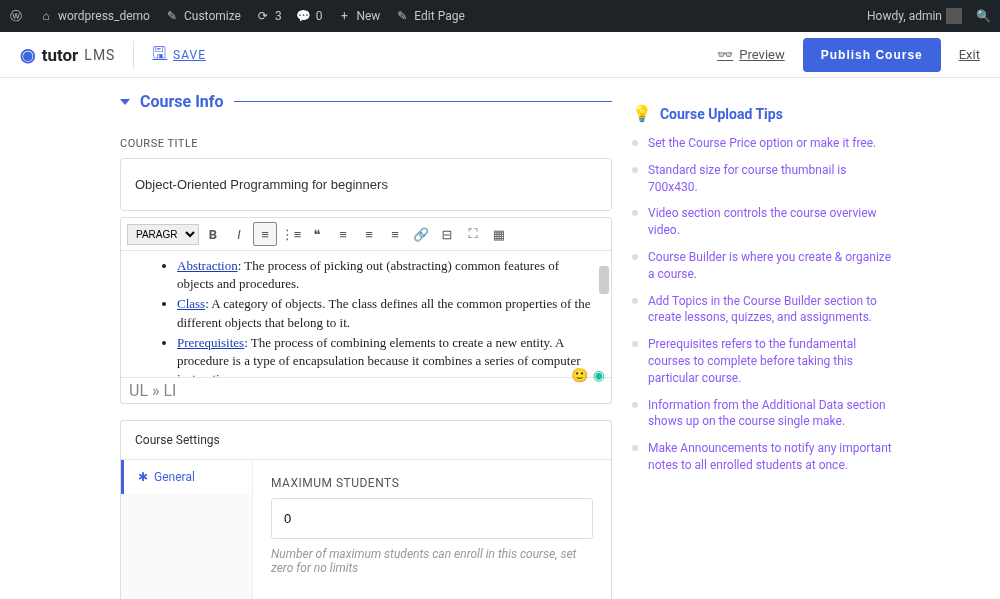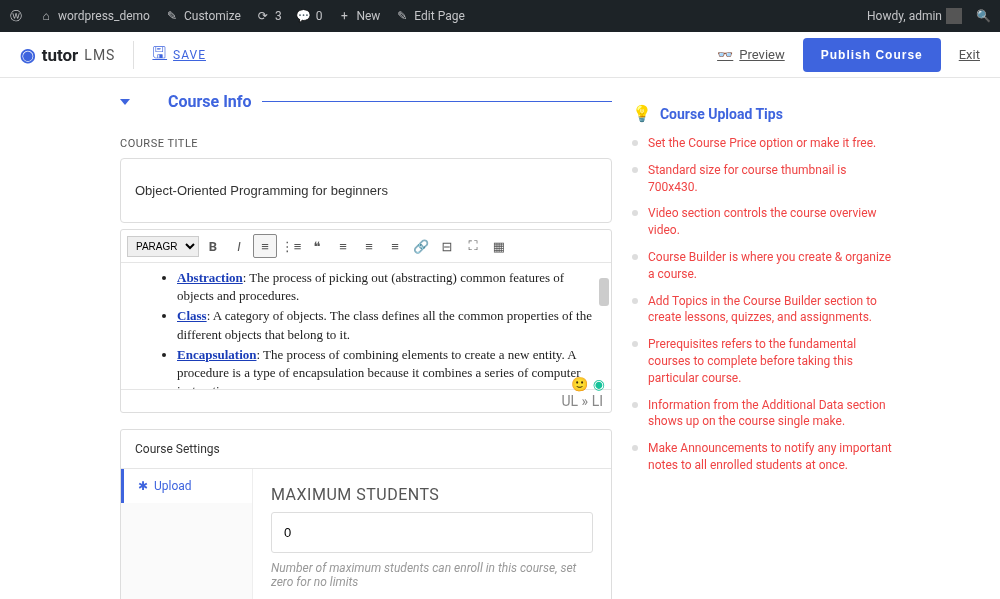--- a/index.html
+++ b/index.html
@@ -23,53 +23,53 @@
 .editor-bar .preview { display: flex; align-items: center; gap: 6px; color: #555; }
 .editor-bar .publish { background: #3e64de; color: #fff; padding: 10px 18px; border-radius: 4px; font-weight: 600; letter-spacing: 1px; font-size: 12px; border: none; }
 .editor-bar .exit { color: #555; }
 
 .main { display: flex; padding: 14px 20px 0 120px; gap: 20px; align-items: flex-start; }
 .left-col { width: 492px; }
 .right-col { width: 260px; padding-top: 12px; }
 
 .section-header { display: flex; align-items: center; gap: 10px; margin-bottom: 16px; }
 .section-header .caret { width: 0; height: 0; border-left: 5px solid transparent; border-right: 5px solid transparent; border-top: 6px solid #3e64de; }
-.section-header h2 { color: #3e64de; font-size: 16px; font-weight: 700; margin-left: 28px; }
+.section-header h2 { color: #3e64de; font-size: 16px; font-weight: 700; }
 .section-header .line { flex: 1; height: 1px; background: #3e64de; }
 
 .label { font-size: 11px; letter-spacing: 0.5px; color: #555; margin-bottom: 8px; margin-top: 26px; }
-.input-box { width: 100%; border: 1px solid #ddd; border-radius: 4px; padding: 24px 14px; font-size: 13px; color: #333; }
+.input-box { width: 100%; border: 1px solid #ddd; border-radius: 4px; padding: 18px 14px; font-size: 13px; color: #333; }
 
 .editor { border: 1px solid #ddd; border-radius: 3px; margin-top: 6px; position: relative; }
 .toolbar { display: flex; align-items: center; gap: 2px; padding: 4px 6px; border-bottom: 1px solid #e5e5e5; }
 .toolbar select { font-size: 10px; padding: 3px 4px; border: 1px solid #ccc; width: 72px; }
 .tb-btn { width: 24px; height: 24px; display: inline-flex; align-items: center; justify-content: center; border: 1px solid transparent; border-radius: 2px; color: #555; font-size: 13px; }
 .tb-btn.active { border-color: #888; background: #f5f5f5; }
 .editor-content { padding: 6px 16px 6px 40px; height: 126px; overflow: hidden; font-family: Georgia, serif; font-size: 13px; color: #222; line-height: 1.4; position: relative; }
 .editor-content ul { padding-left: 16px; }
 .editor-content li { margin-bottom: 2px; }
-.editor-content .term { color: #1a3db8; font-weight: 700; text-decoration: underline; }
+.editor-content .term { color: #1a3db8; font-weight: 400; text-decoration: underline; }
 .editor-scroll { position: absolute; right: 2px; top: 48px; width: 10px; height: 28px; background: #ccc; border-radius: 3px; }
 .emoji-icons { position: absolute; right: 6px; bottom: 20px; display: flex; gap: 4px; font-size: 14px; }
-.editor-footer { border-top: 1px solid #e5e5e5; padding: 3px 8px; font-size: 14px; color: #888; text-align: right; }
+.editor-footer { border-top: 1px solid #e5e5e5; padding: 3px 8px; font-size: 16px; color: #888; }
 
 .settings-box { border: 1px solid #ddd; border-radius: 3px; margin-top: 16px; }
 .settings-header { padding: 12px 14px; border-bottom: 1px solid #e5e5e5; font-size: 12px; color: #333; }
 .settings-body { display: flex; min-height: 160px; }
 .settings-tabs { width: 132px; border-right: 1px solid #eee; background: #fafafa; }
 .settings-tab { padding: 10px 14px; font-size: 12px; color: #3e64de; border-left: 3px solid #3e64de; background: #fff; display: flex; align-items: center; gap: 6px; }
 .settings-content { flex: 1; padding: 16px 18px; }
-.settings-content .label2 { font-size: 16px; letter-spacing: 0.5px; color: #555; margin-bottom: 8px; }
+.settings-content .label2 { font-size: 12px; letter-spacing: 0.5px; color: #555; margin-bottom: 8px; }
 .settings-content input[type=text] { width: 100%; border: 1px solid #ddd; border-radius: 3px; padding: 12px 12px; font-size: 13px; }
 .hint { font-size: 12px; color: #999; font-style: italic; margin-top: 8px; }
 
 .tips-header { display: flex; align-items: center; gap: 8px; color: #3e64de; font-weight: 700; font-size: 14px; margin-bottom: 12px; }
 .tips-header .bulb { color: #3e64de; font-size: 16px; }
 .tips-list { list-style: none; }
-.tips-list li { display: flex; gap: 10px; margin-bottom: 10px; font-size: 12px; color: #ef4444; line-height: 1.4; }
+.tips-list li { display: flex; gap: 10px; margin-bottom: 10px; font-size: 12px; color: #8b5cf6; line-height: 1.4; }
 .tips-list li:before { content: ""; width: 6px; height: 6px; border-radius: 50%; background: #ddd; margin-top: 5px; flex-shrink: 0; }
 </style>
 </head>
 <body>
 
 <div class="wp-admin-bar">
   <div class="left">
     <a href="#">
         <span class="icon">ⓦ</span>
       </a>
@@ -160,39 +160,39 @@
         <span class="tb-btn">≡</span>
         <span class="tb-btn">🔗</span>
         <span class="tb-btn">⊟</span>
         <span class="tb-btn">⛶</span>
         <span class="tb-btn">▦</span>
       </div>
       <div class="editor-content">
         <ul>
           <li><span class="term">Abstraction</span><span>: The process of picking out (abstracting) common features of objects and procedures.</span></li>
           <li><span class="term">Class</span><span>: A category of objects. The class defines all the common properties of the different objects that belong to it.</span></li>
-          <li><span class="term">Encapsulation</span><span>: The process of combining elements to create a new entity. A procedure is a type of encapsulation because it combines a series of computer instructions.</span></li>
+          <li><span class="term">Prerequisites</span><span>: The process of combining elements to create a new entity. A procedure is a type of encapsulation because it combines a series of computer instructions.</span></li>
 
         </ul>
       </div>
       <div class="editor-scroll"></div>
       <div class="emoji-icons">
         <span>🙂</span>
         <span style="color:#15c39a;">◉</span>
       </div>
       <div class="editor-footer">UL » LI</div>
     </div>
 
     <div class="settings-box">
       <div class="settings-header">Course Settings</div>
       <div class="settings-body">
         <div class="settings-tabs">
           <div class="settings-tab">
             <span>✱</span>
-            <span>Upload</span>
+            <span>General</span>
           </div>
         </div>
         <div class="settings-content">
           <div class="label2">MAXIMUM STUDENTS</div>
           <input type="text" value="0" style="">
           <div class="hint">Number of maximum students can enroll in this course, set zero for no limits</div>
           <div class="label2" style="margin-top:32px;">DIFFICULTY LEVEL</div>
           
         </div>
       </div>

